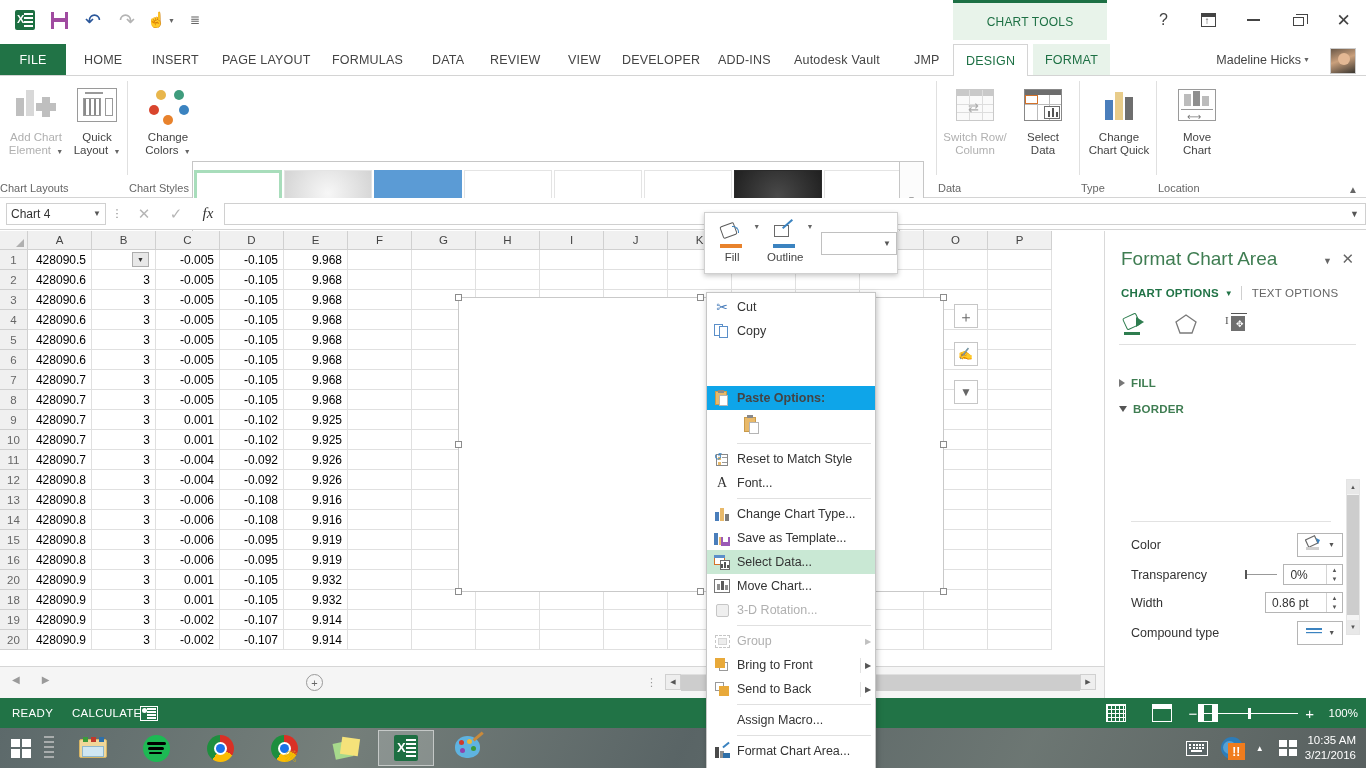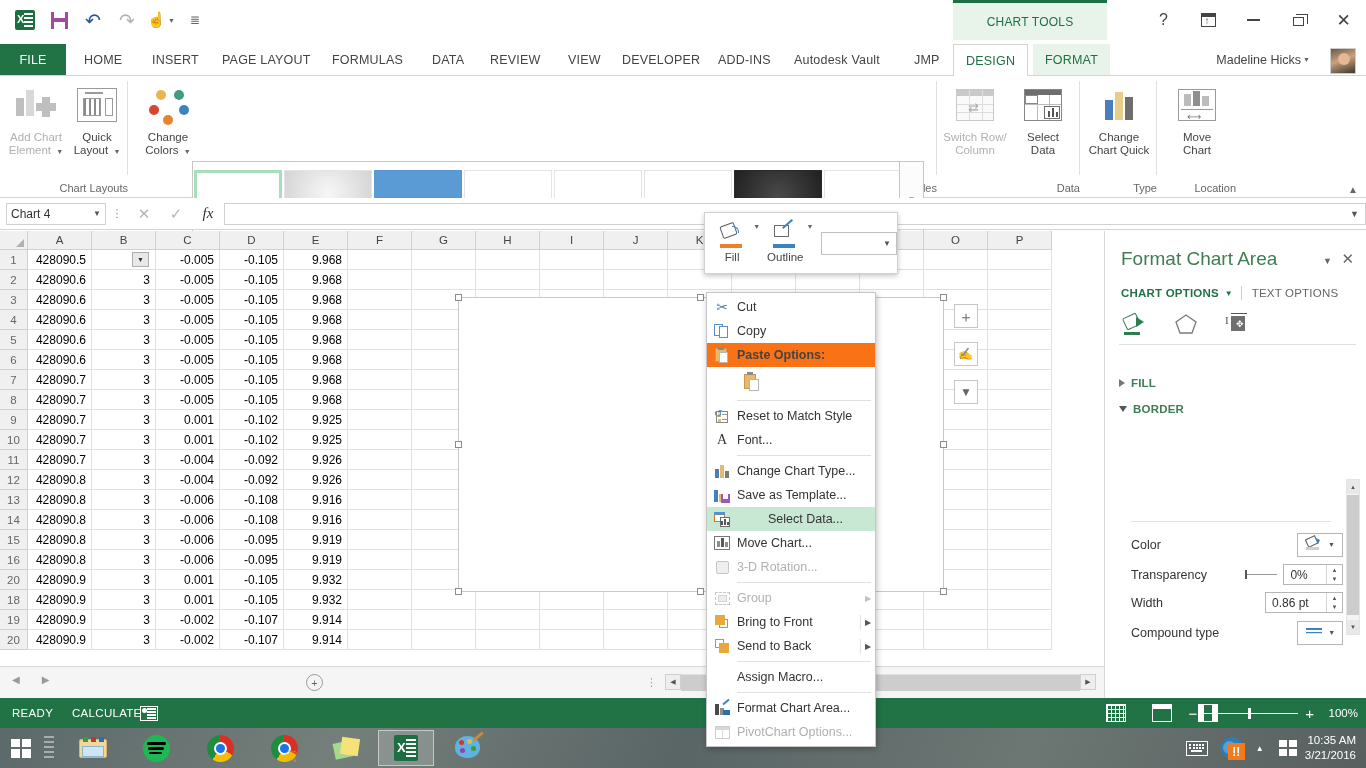--- a/index.html
+++ b/index.html
@@ -98,21 +98,21 @@
     background: #e3b894;
   }
 
   
   .ribbon {
     position: absolute; left: 0; top: 76px; width: 1366px; height: 122px;
     background: #fff; border-bottom: 1px solid #d4d4d4;
   }
   .rgroup { position: absolute; top: 0; height: 121px; }
   .rgroup .glabel {
-    position: absolute; bottom: 3px; width: 100%; text-align: right; font-size: 11px; color: #666;
+    position: absolute; bottom: 3px; width: 100%; text-align: left; font-size: 11px; color: #666;
   }
   .rgroup .gsep { position: absolute; right: 0; top: 5px; bottom: 22px; width: 1px; background: #e0e0e0; }
 
   .bigbtn {
     position: absolute; display: flex; flex-direction: column; align-items: center;
     width: 66px; top: 7px; cursor: default;
   }
   .bigbtn .lbl { font-size: 11.5px; color: #444; text-align: center; line-height: 13px; margin-top: 4px; }
   .bigbtn.disabled .lbl { color: #b0b0b0; }
   .bigbtn .ibox { height: 44px; display:flex; align-items:center; justify-content:center; }
@@ -203,22 +203,22 @@
   
   .ctxmenu {
     position: absolute; left: 706px; top: 292px; width: 170px;
     background: #fff; border: 1px solid #c6c6c6; box-shadow: 1px 2px 6px rgba(0,0,0,.25);
     padding: 2px 0 2px 0; z-index: 50;
   }
   .mi { height: 24px; display: flex; align-items: center; position: relative; font-size: 12.5px; color: #333; }
   .mi .mico { width: 30px; display: flex; align-items: center; justify-content: center; flex: none; }
   .mi .mlbl { flex: 1; }
   .mi .marrow { width: 14px; text-align: center; font-size: 8px; color: #555; }
-  .mi.hl { background: #c9e8d4; gap: 31px; }
-  .mi.grayhl { background: #f97316; font-weight: bold; color: #444; }
+  .mi.hl { background: #c9e8d4; }
+  .mi.grayhl { background: #0ea5e9; font-weight: bold; color: #444; margin-top: 43px; }
   .mi.dis { color: #b0b0b0; }
   .mi.dis .marrow { color: #c0c0c0; }
   .msep { height: 1px; background: #e0e0e0; margin: 3px 4px 3px 30px; }
   .paste-row { height: 30px; display: flex; align-items: center; padding-left: 36px; }
 
   
   .pane {
     position: absolute; left: 1104px; top: 231px; width: 262px; height: 472px;
     background: #fff; border-left: 1px solid #d9d9d9;
   }

